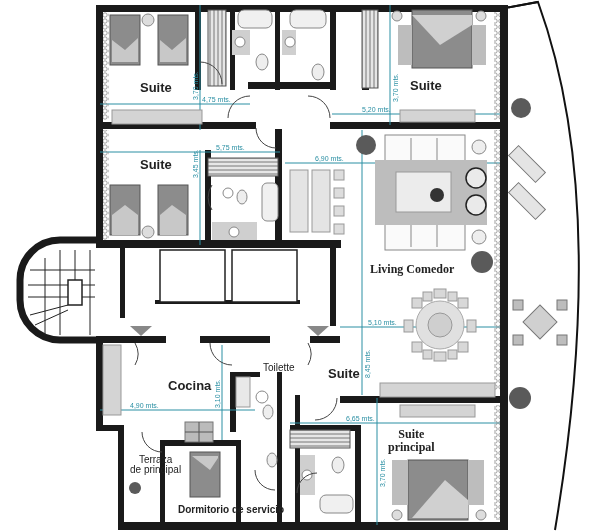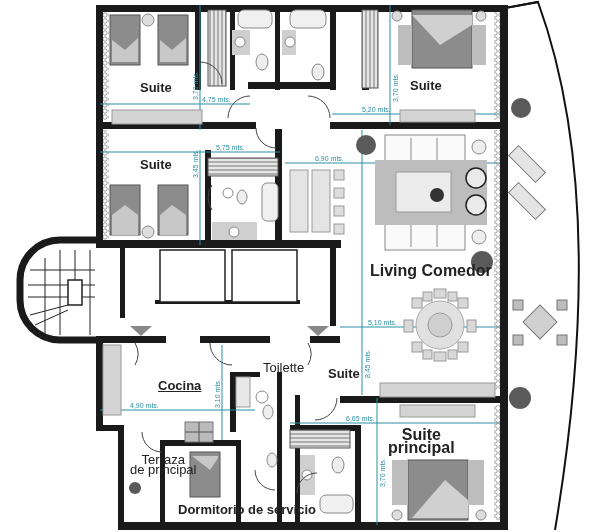--- a/index.html
+++ b/index.html
@@ -1,21 +1,21 @@
 <!DOCTYPE html>
 <html><head>
 <meta charset="utf-8">
 <style>
   html, body { margin:0; padding:0; background:#ffffff; }
   body { width:614px; height:532px; position:relative; overflow:hidden; font-family:"Liberation Sans", sans-serif; }
   #plan { position:absolute; left:0; top:0; width:614px; height:406px; }
   .label { position:absolute; font-family:"Liberation Sans", sans-serif; font-weight:bold; color:#222; white-space:nowrap; }
   .room-lg { font-size:13px; }
-  .room-md { font-size:16px; }
-  .room-sm { font-size:13px; font-weight:normal; line-height:10px; text-align:center; }
+  .room-md { font-size:12px;font-family:Liberation Serif, serif; }
+  .room-sm { font-size:10px; font-weight:normal; line-height:10px; text-align:center; }
   .dim { position:absolute; font-family:"Liberation Sans", sans-serif; font-size:7px; color:#2a8fa3; white-space:nowrap; }
   .dim.v { transform:rotate(-90deg); transform-origin:left top; }
 </style>
 </head>
 <body>
 
 <div id="plan">
 <svg width="614" height="532" viewBox="0 0 614 532" xmlns="http://www.w3.org/2000/svg">
   <defs>
     <pattern id="closet" width="4" height="14" patternUnits="userSpaceOnUse">
@@ -302,21 +302,21 @@
     <path d="M 255 470 A 20 20 0 0 0 275 490"></path>
     <path d="M 297 493 A 20 20 0 0 1 317 473"></path>
   </g>
 </svg>
 
 
 <div class="label room-lg" style="left:140px;top:80px;">Suite</div>
 <div class="label room-lg" style="left:410px;top:78px;">Suite</div>
 <div class="label room-lg" style="left:140px;top:157px;">Suite</div>
 <div class="label room-md" style="left:370px;top:262px;">Living Comedor</div>
-<div class="label room-lg" style="left:158px;top:378px;text-decoration:underline;">Cocina</div>
+<div class="label room-lg" style="left:168px;top:378px;">Cocina</div>
 <div class="label room-sm" style="left:263px;top:363px;">Toilette</div>
 <div class="label room-lg" style="left:328px;top:366px;">Suite</div>
 <div class="label room-md" style="left:388px;top:428px;line-height:13px;text-align:center;">
   <div>Suite</div>
   <div>principal</div>
 </div>
 <div class="label room-sm" style="left:130px;top:455px;text-align:center;">
   <div>Terraza</div>
   <div>de principal</div>
 </div>

